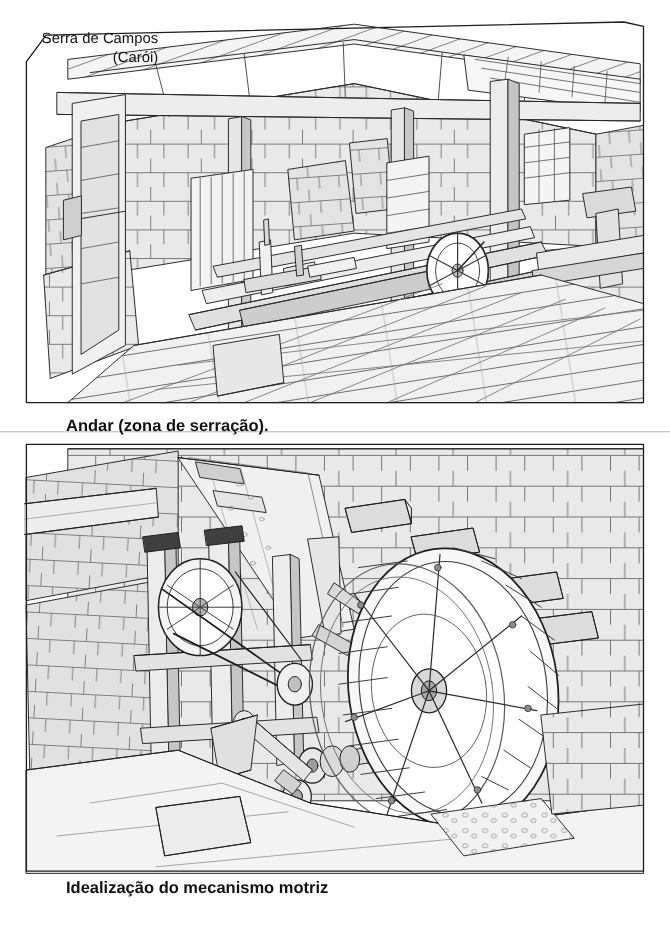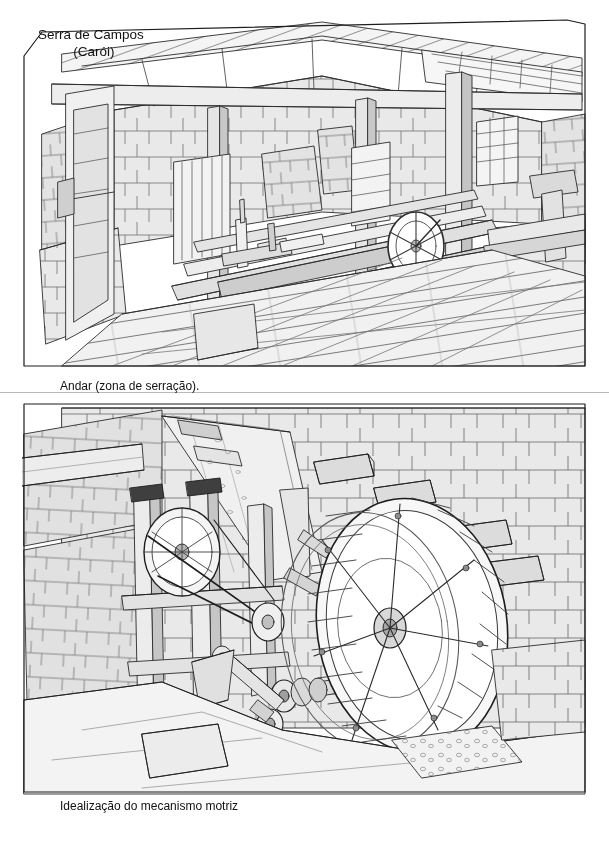--- a/index.html
+++ b/index.html
@@ -26,27 +26,28 @@
   .title-block {
     position: absolute;
     left: 38px;
     top: 26px;
     font-size: 13.5px;
     line-height: 17px;
     color: #111;
     z-index: 40;
   }
   .title-line-1 { display: block; }
-  .title-line-2 { display: block; text-align: center; padding-left: 6px;}
+  .title-line-2 { display: block; text-align: right; padding-left: 6px;}
 
   .caption {
     position: absolute;
-    font-size: 12px;
+    font-size: 15px;
     color: #111;
     z-index: 40;
+    font-weight: bold;
   }
   .caption-top { left: 60px; top: 379px; }
   .caption-bottom { left: 60px; top: 799px; }
 
   
   .figure {
     position: absolute;
     overflow: hidden;
   }
   #figure-top {

